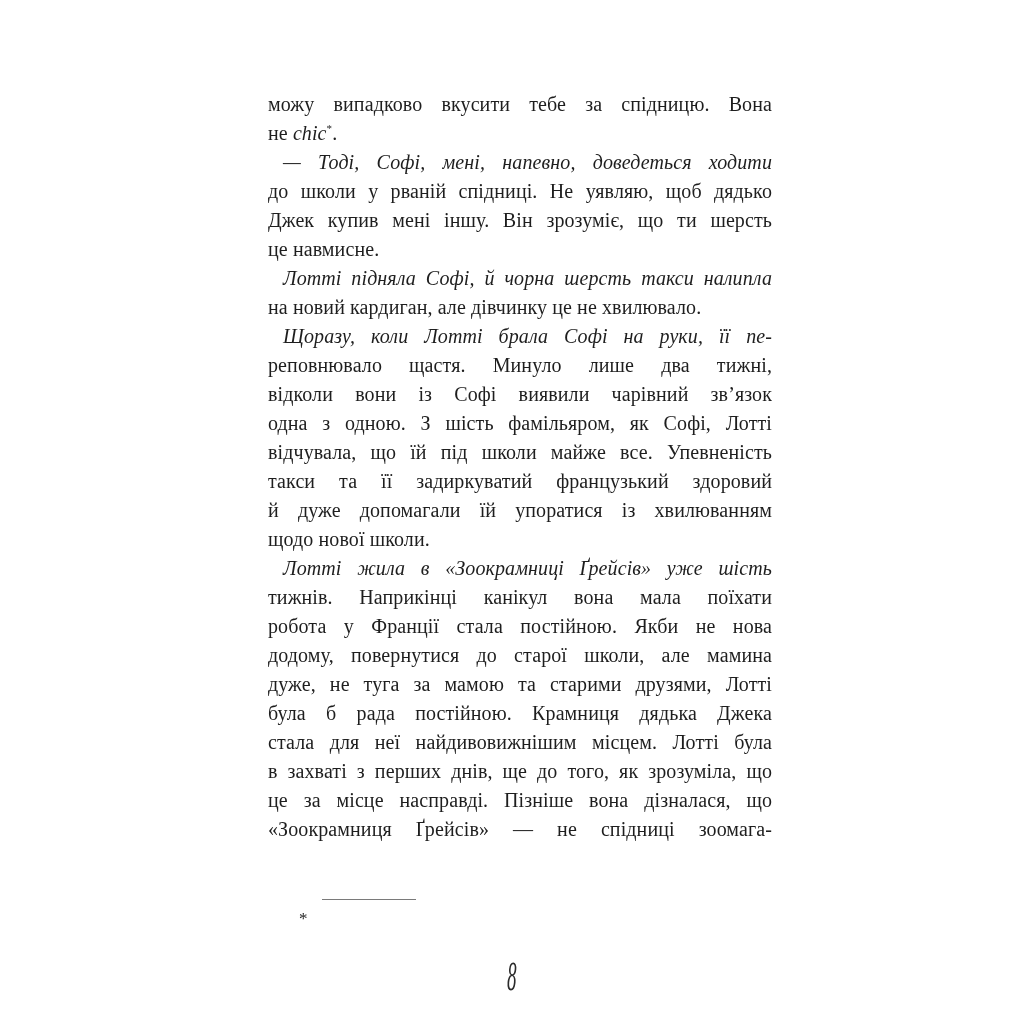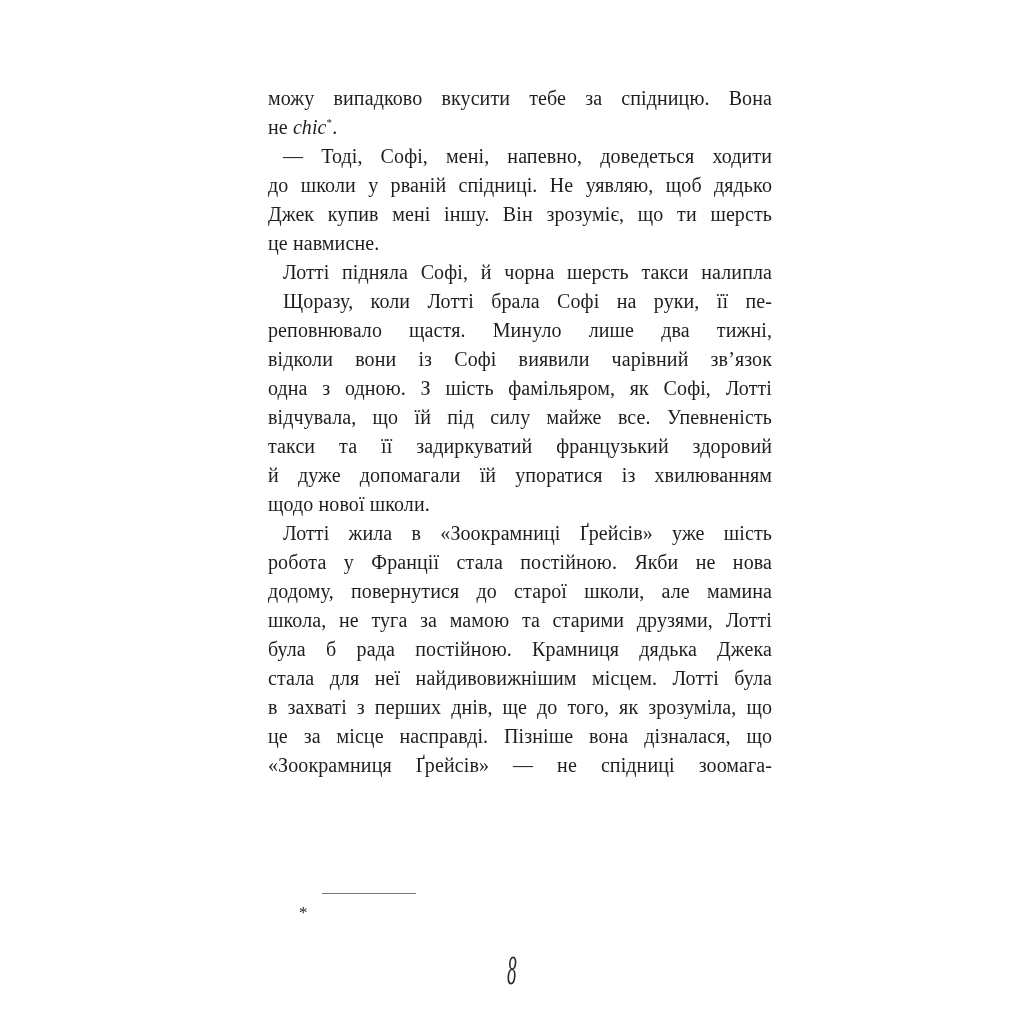--- a/index.html
+++ b/index.html
@@ -7,35 +7,36 @@
     width: 1024px; height: 1024px;
     background: #ffffff;
     font-family: "Liberation Serif", "DejaVu Serif", serif;
     color: #1e1e1e;
     overflow: hidden;
   }
   .page {
     position: relative;
     width: 1024px; height: 728px;
     background: #ffffff;
+    margin-top: 6px;
   }
   .text-block {
     position: absolute;
     left: 268px; top: 84px;
     width: 504px;
   }
   .line {
     font-size: 20px;
     line-height: 29px;
     text-align: justify;
     text-align-last: justify;
     letter-spacing: 0.1px;
   }
   .line.last { text-align-last: left; }
-  .line.indent { text-indent: 15px; }
+  .line.indent { text-indent: 15px; font-style: italic; }
   .it { font-style: italic; }
   sup.star {
     font-size: 11px;
     line-height: 0;
     vertical-align: super;
   }
   .footnote-area {
     position: absolute;
     left: 268px; top: 893px;
     width: 504px;
@@ -82,32 +83,34 @@
 <div class="page">
 
   <div class="text-block" id="text-block">
       <div class="line">можу випадково вкусити тебе за спідницю. Вона</div>
       <div class="line last"><span>не </span><span class="it">chic</span><sup class="star">*</sup><span>.</span></div>
       <div class="line indent">— Тоді, Софі, мені, напевно, доведеться ходити</div>
       <div class="line">до школи у рваній спідниці. Не уявляю, щоб дядько</div>
       <div class="line">Джек купив мені іншу. Він зрозуміє, що ти шерсть</div>
       <div class="line last">це навмисне.</div>
       <div class="line indent">Лотті підняла Софі, й чорна шерсть такси налипла</div>
+      <div class="line last">на новий кардиган, але дівчинку це не хвилювало.</div>
       <div class="line indent">Щоразу, коли Лотті брала Софі на руки, її пе-</div>
       <div class="line">реповнювало щастя. Минуло лише два тижні,</div>
       <div class="line">відколи вони із Софі виявили чарівний зв’язок</div>
       <div class="line">одна з одною. З шість фамільяром, як Софі, Лотті</div>
-      <div class="line">відчувала, що їй під силу майже все. Упевненість</div>
+      <div class="line">відчувала, що їй під школи майже все. Упевненість</div>
       <div class="line">такси та її задиркуватий французький здоровий</div>
       <div class="line">й дуже допомагали їй упоратися із хвилюванням</div>
       <div class="line last">щодо нової школи.</div>
       <div class="line indent">Лотті жила в «Зоокрамниці Ґрейсів» уже шість</div>
+      <div class="line">тижнів. Наприкінці канікул вона мала поїхати</div>
       <div class="line">робота у Франції стала постійною. Якби не нова</div>
       <div class="line">додому, повернутися до старої школи, але мамина</div>
-      <div class="line">школа, не туга за мамою та старими друзями, Лотті</div>
+      <div class="line">дуже, не туга за мамою та старими друзями, Лотті</div>
       <div class="line">була б рада постійною. Крамниця дядька Джека</div>
       <div class="line">стала для неї найдивовижнішим місцем. Лотті була</div>
       <div class="line">в захваті з перших днів, ще до того, як зрозуміла, що</div>
       <div class="line">це за місце насправді. Пізніше вона дізналася, що</div>
       <div class="line">«Зоокрамниця Ґрейсів» — не спідниці зоомага-</div>
     </div>
 
   <div class="footnote-area">
     <div class="footnote-rule"></div>
     <div class="footnote">

